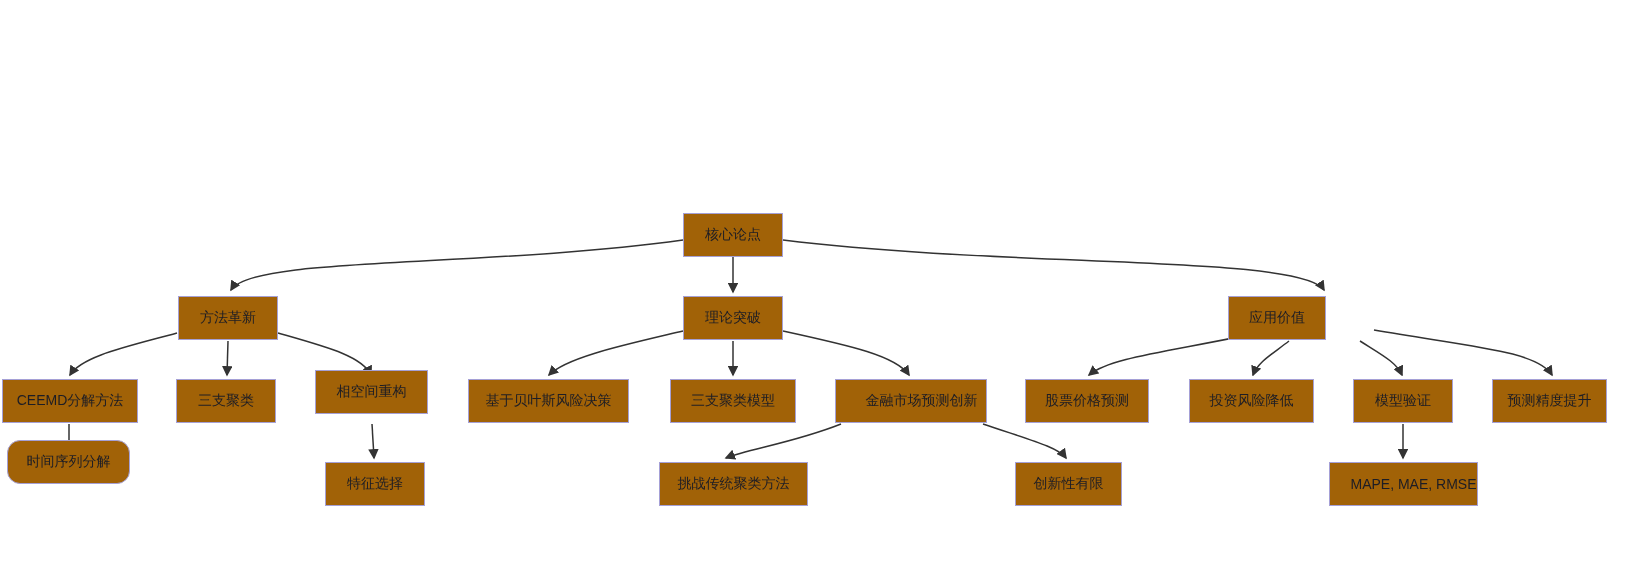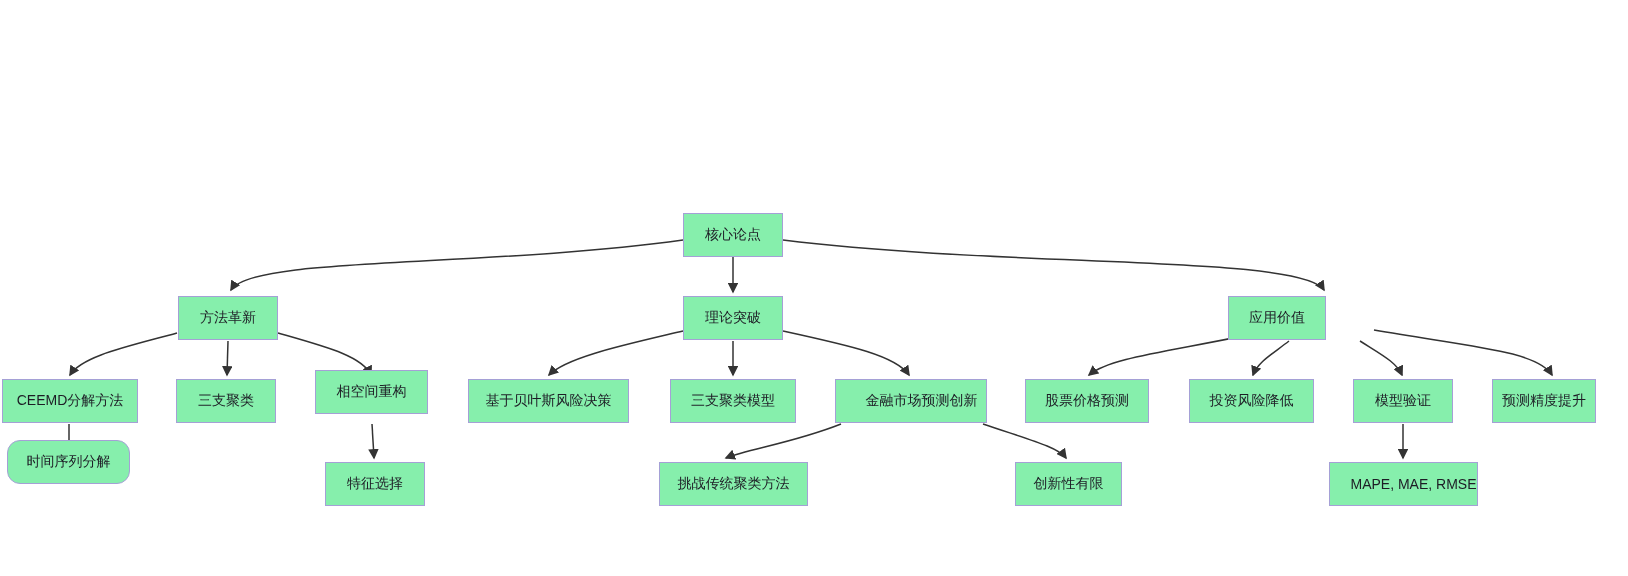--- a/index.html
+++ b/index.html
@@ -24,21 +24,21 @@
   .edge {
     fill: none;
     stroke: #333333;
     stroke-width: 1.5;
   }
   .node {
     position: absolute;
     z-index: 2;
     height: 44px;
     box-sizing: border-box;
-    background: #86efac;
+    background: #a16207;
     border: 1.5px solid #a5a0d6;
     color: #1d1d25;
     font-size: 14px;
     display: flex;
     align-items: center;
     justify-content: center;
     text-align: left;
     white-space: nowrap;
   }
 </style>
@@ -81,21 +81,21 @@
 
   <div class="node" style="left:2px; top:379px; width:136px;">CEEMD分解方法</div>
   <div class="node" style="left:176px; top:379px; width:100px;">三支聚类</div>
   <div class="node" style="left:315px; top:370px; width:113px;">相空间重构</div>
   <div class="node" style="left:468px; top:379px; width:161px;">基于贝叶斯风险决策</div>
   <div class="node" style="left:670px; top:379px; width:126px;">三支聚类模型</div>
   <div class="node" style="left:835px; top:379px; width:152px;padding-left:21px;">金融市场预测创新</div>
   <div class="node" style="left:1025px; top:379px; width:124px;">股票价格预测</div>
   <div class="node" style="left:1189px; top:379px; width:125px;">投资风险降低</div>
   <div class="node" style="left:1353px; top:379px; width:100px;">模型验证</div>
-  <div class="node" style="left:1492px; top:379px; width:104px;">预测精度提升</div>
+  <div class="node" style="left:1492px; top:379px; width:115px;">预测精度提升</div>
 
   <div class="node" style="left:7px; top:440px; width:123px;border-radius:13px;">时间序列分解</div>
   <div class="node" style="left:325px; top:462px; width:100px;">特征选择</div>
   <div class="node" style="left:659px; top:462px; width:149px;">挑战传统聚类方法</div>
   <div class="node" style="left:1015px; top:462px; width:107px;">创新性有限</div>
   <div class="node" style="left:1329px; top:462px; width:149px;padding-left:20px;">MAPE, MAE, RMSE</div>
 
 </div>
 
 </body></html>

